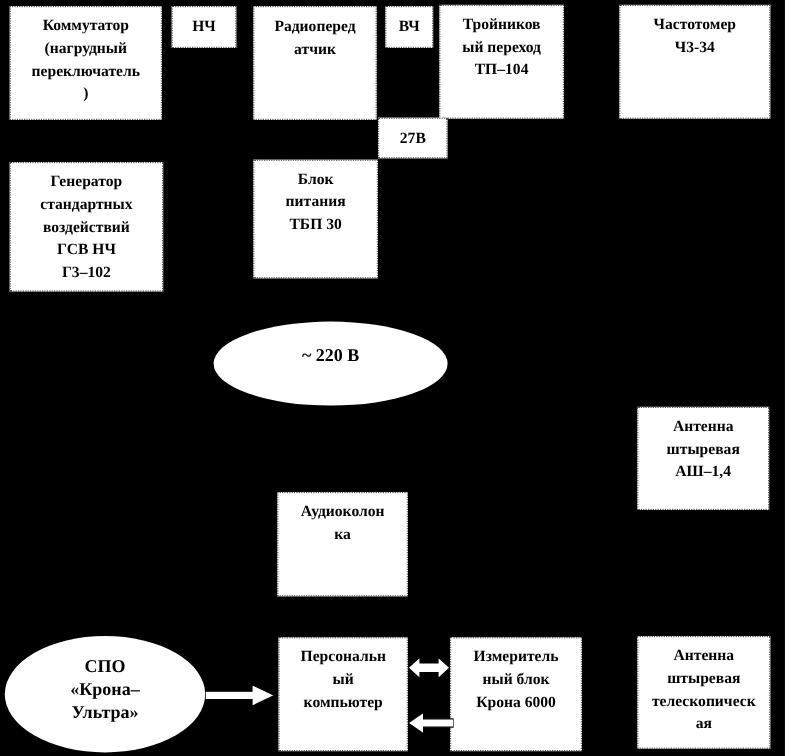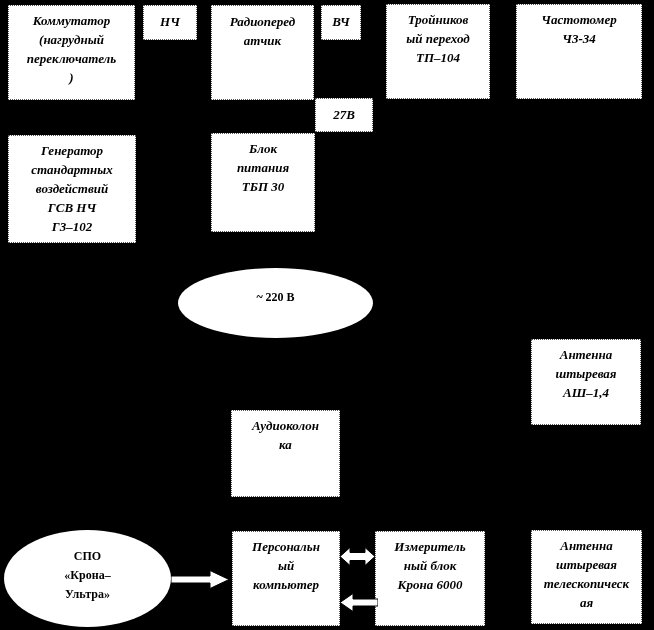--- a/index.html
+++ b/index.html
@@ -15,32 +15,31 @@
     background:#fff;
     border:1px dotted #555;
     box-sizing:border-box;
     color:#000;
     font-weight:bold;
     font-size:13px;
     line-height:19px;
     text-align:center;
     white-space:pre-line;
     padding-top:5px;
-    font-style:italic;
   }
   .small-box{
     padding-top:6px;
   }
   .ellipse{
     position:absolute;
     background:#fff;
     border-radius:50%;
     color:#000;
     font-weight:bold;
-    font-size:12px;
+    font-size:15px;
     line-height:19px;
     text-align:center;
     white-space:pre-line;
     box-sizing:border-box;
   }
   .arrow{
     position:absolute;
   }
   .arrow svg{display:block;}
 </style>
@@ -54,21 +53,21 @@
 переключатель
 )</div>
 
   <div class="box small-box" style="left:143px;top:5px;width:54px;height:35px">НЧ</div>
 
   <div class="box" style="left:211px;top:5px;width:103px;height:95px;padding-top:6px">Радиоперед
 атчик</div>
 
   <div class="box small-box" style="left:321px;top:5px;width:40px;height:35px">ВЧ</div>
 
-  <div class="box" style="left:386px;top:4px;width:104px;height:95px">Тройников
+  <div class="box" style="left:366px;top:4px;width:104px;height:95px">Тройников
 ый переход
 ТП–104</div>
 
   <div class="box" style="left:516px;top:4px;width:126px;height:95px">Частотомер
 Ч3-34</div>
 
   <div class="box small-box" style="left:315px;top:98px;width:58px;height:34px">27В</div>
 
   <div class="box" style="left:8px;top:135px;width:128px;height:108px">Генератор
 стандартных

